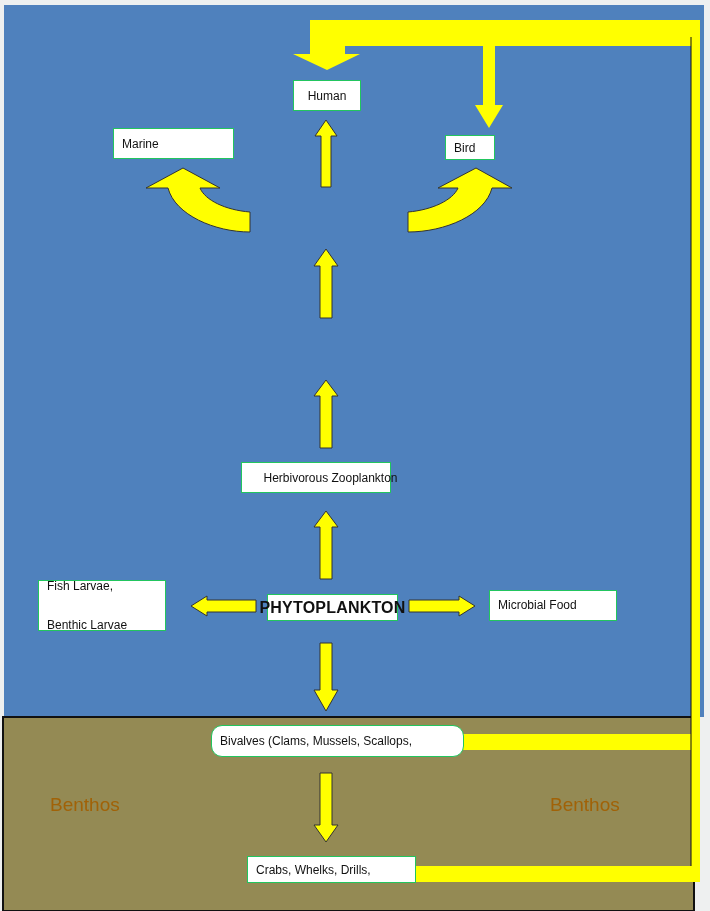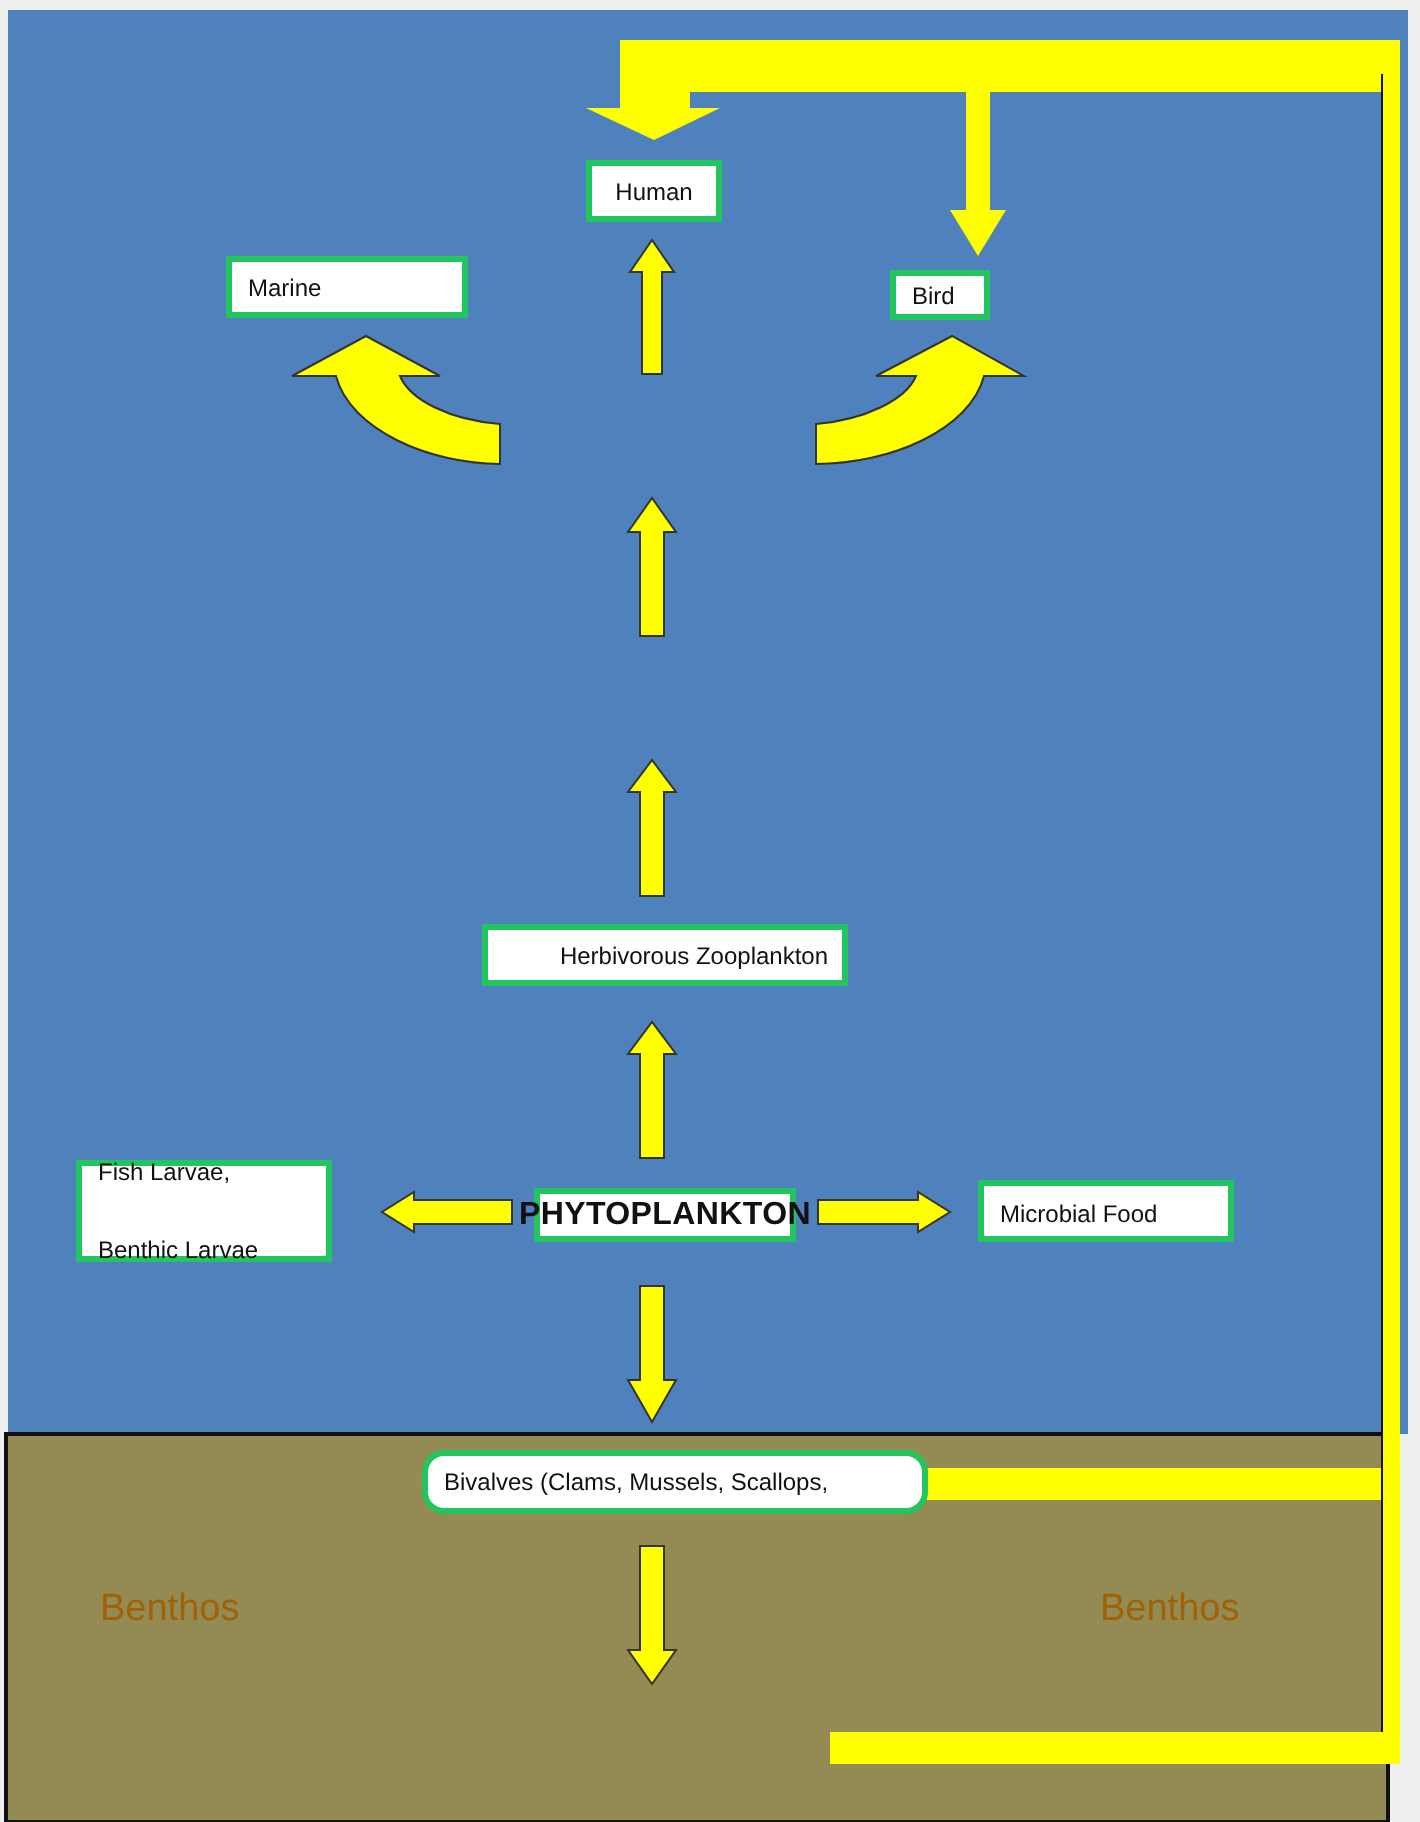--- a/index.html
+++ b/index.html
@@ -1,20 +1,20 @@
 <!DOCTYPE html>
 <html><head>
 <meta charset="utf-8">
 <style>
   html, body { margin: 0; padding: 0; }
   body { width: 710px; height: 911px; background: #eef0f0; position: relative; overflow: hidden; font-family: "Liberation Sans", sans-serif; }
   #canvas { position: absolute; left: 0; top: 0; width: 710px; height: 911px; }
   .water { position: absolute; left: 4px; top: 5px; width: 700px; height: 712px; background: #4f81bd; }
   .benthos { position: absolute; left: 2px; top: 716px; width: 689px; height: 192px; background: #948a54; border: 2px solid #111; }
-  .box { position: absolute; background: #fff; border: 3px solid #22c55e; font-size: 12px; color: #111; box-sizing: border-box; padding-left: 8px; display: flex; align-items: center; white-space: nowrap; text-align: right; }
+  .box { position: absolute; background: #fff; border: 1px solid #22c55e; font-size: 12px; color: #111; box-sizing: border-box; padding-left: 8px; display: flex; align-items: center; white-space: nowrap; text-align: right; }
   .box.center { justify-content: center; padding-left: 0; }
   .box.bold { font-weight: bold; font-size: 16px; letter-spacing: 0.2px; }
   .box.multi { align-items: flex-start; flex-direction: column; justify-content: center; line-height: 19px; gap: 20px; }
   .zone-label { position: absolute; font-size: 19px; color: #a16207; }
   svg { position: absolute; left: 0; top: 0; }
 </style>
 </head>
 <body>
 
 <div id="canvas">
@@ -49,24 +49,25 @@
 
       <path d="M250,212 L250,232 C215,232 175,215 168,188 L146,188 L183,168 L220,188 L200,188 C205,200 225,210 250,212 Z"></path>
 
       <path d="M408,212 L408,232 C445,232 485,215 492,188 L512,188 L476,168 L438,188 L458,188 C453,200 432,210 408,212 Z"></path>
     </g>
   </svg>
 
   <div class="box center" style="left:293px;top:80px;width:68px;height:31px;">Human</div>
   <div class="box" style="left:113px;top:128px;width:121px;height:31px;">Marine</div>
   <div class="box" style="left:445px;top:135px;width:50px;height:25px;">Bird</div>
-  <div class="box center" style="left:241px;top:462px;width:183px;height:31px;padding-left:29px;">Herbivorous Zooplankton</div>
+  <div class="box center" style="left:241px;top:462px;width:150px;height:31px;padding-left:29px;">Herbivorous Zooplankton</div>
   <div class="box center bold" style="left:267px;top:594px;width:131px;height:27px;">PHYTOPLANKTON</div>
   <div class="box multi" style="left:38px;top:580px;width:128px;height:51px;">
     <span>Fish Larvae,</span>
     <span>Benthic Larvae</span>
   </div>
   <div class="box" style="left:489px;top:590px;width:128px;height:31px;align-items:flex-start;padding-top:7px;">Microbial Food</div>
   <div class="box" style="left:211px;top:725px;width:253px;height:32px;border-radius:11px;">Bivalves (Clams, Mussels, Scallops,</div>
+  <div class="box" style="left:247px;top:856px;width:169px;height:27px;">Crabs, Whelks, Drills,</div>
 
   <div class="zone-label" style="left:50px;top:794px;">Benthos</div>
   <div class="zone-label" style="left:550px;top:794px;">Benthos</div>
 </div>
 
 </body></html>

